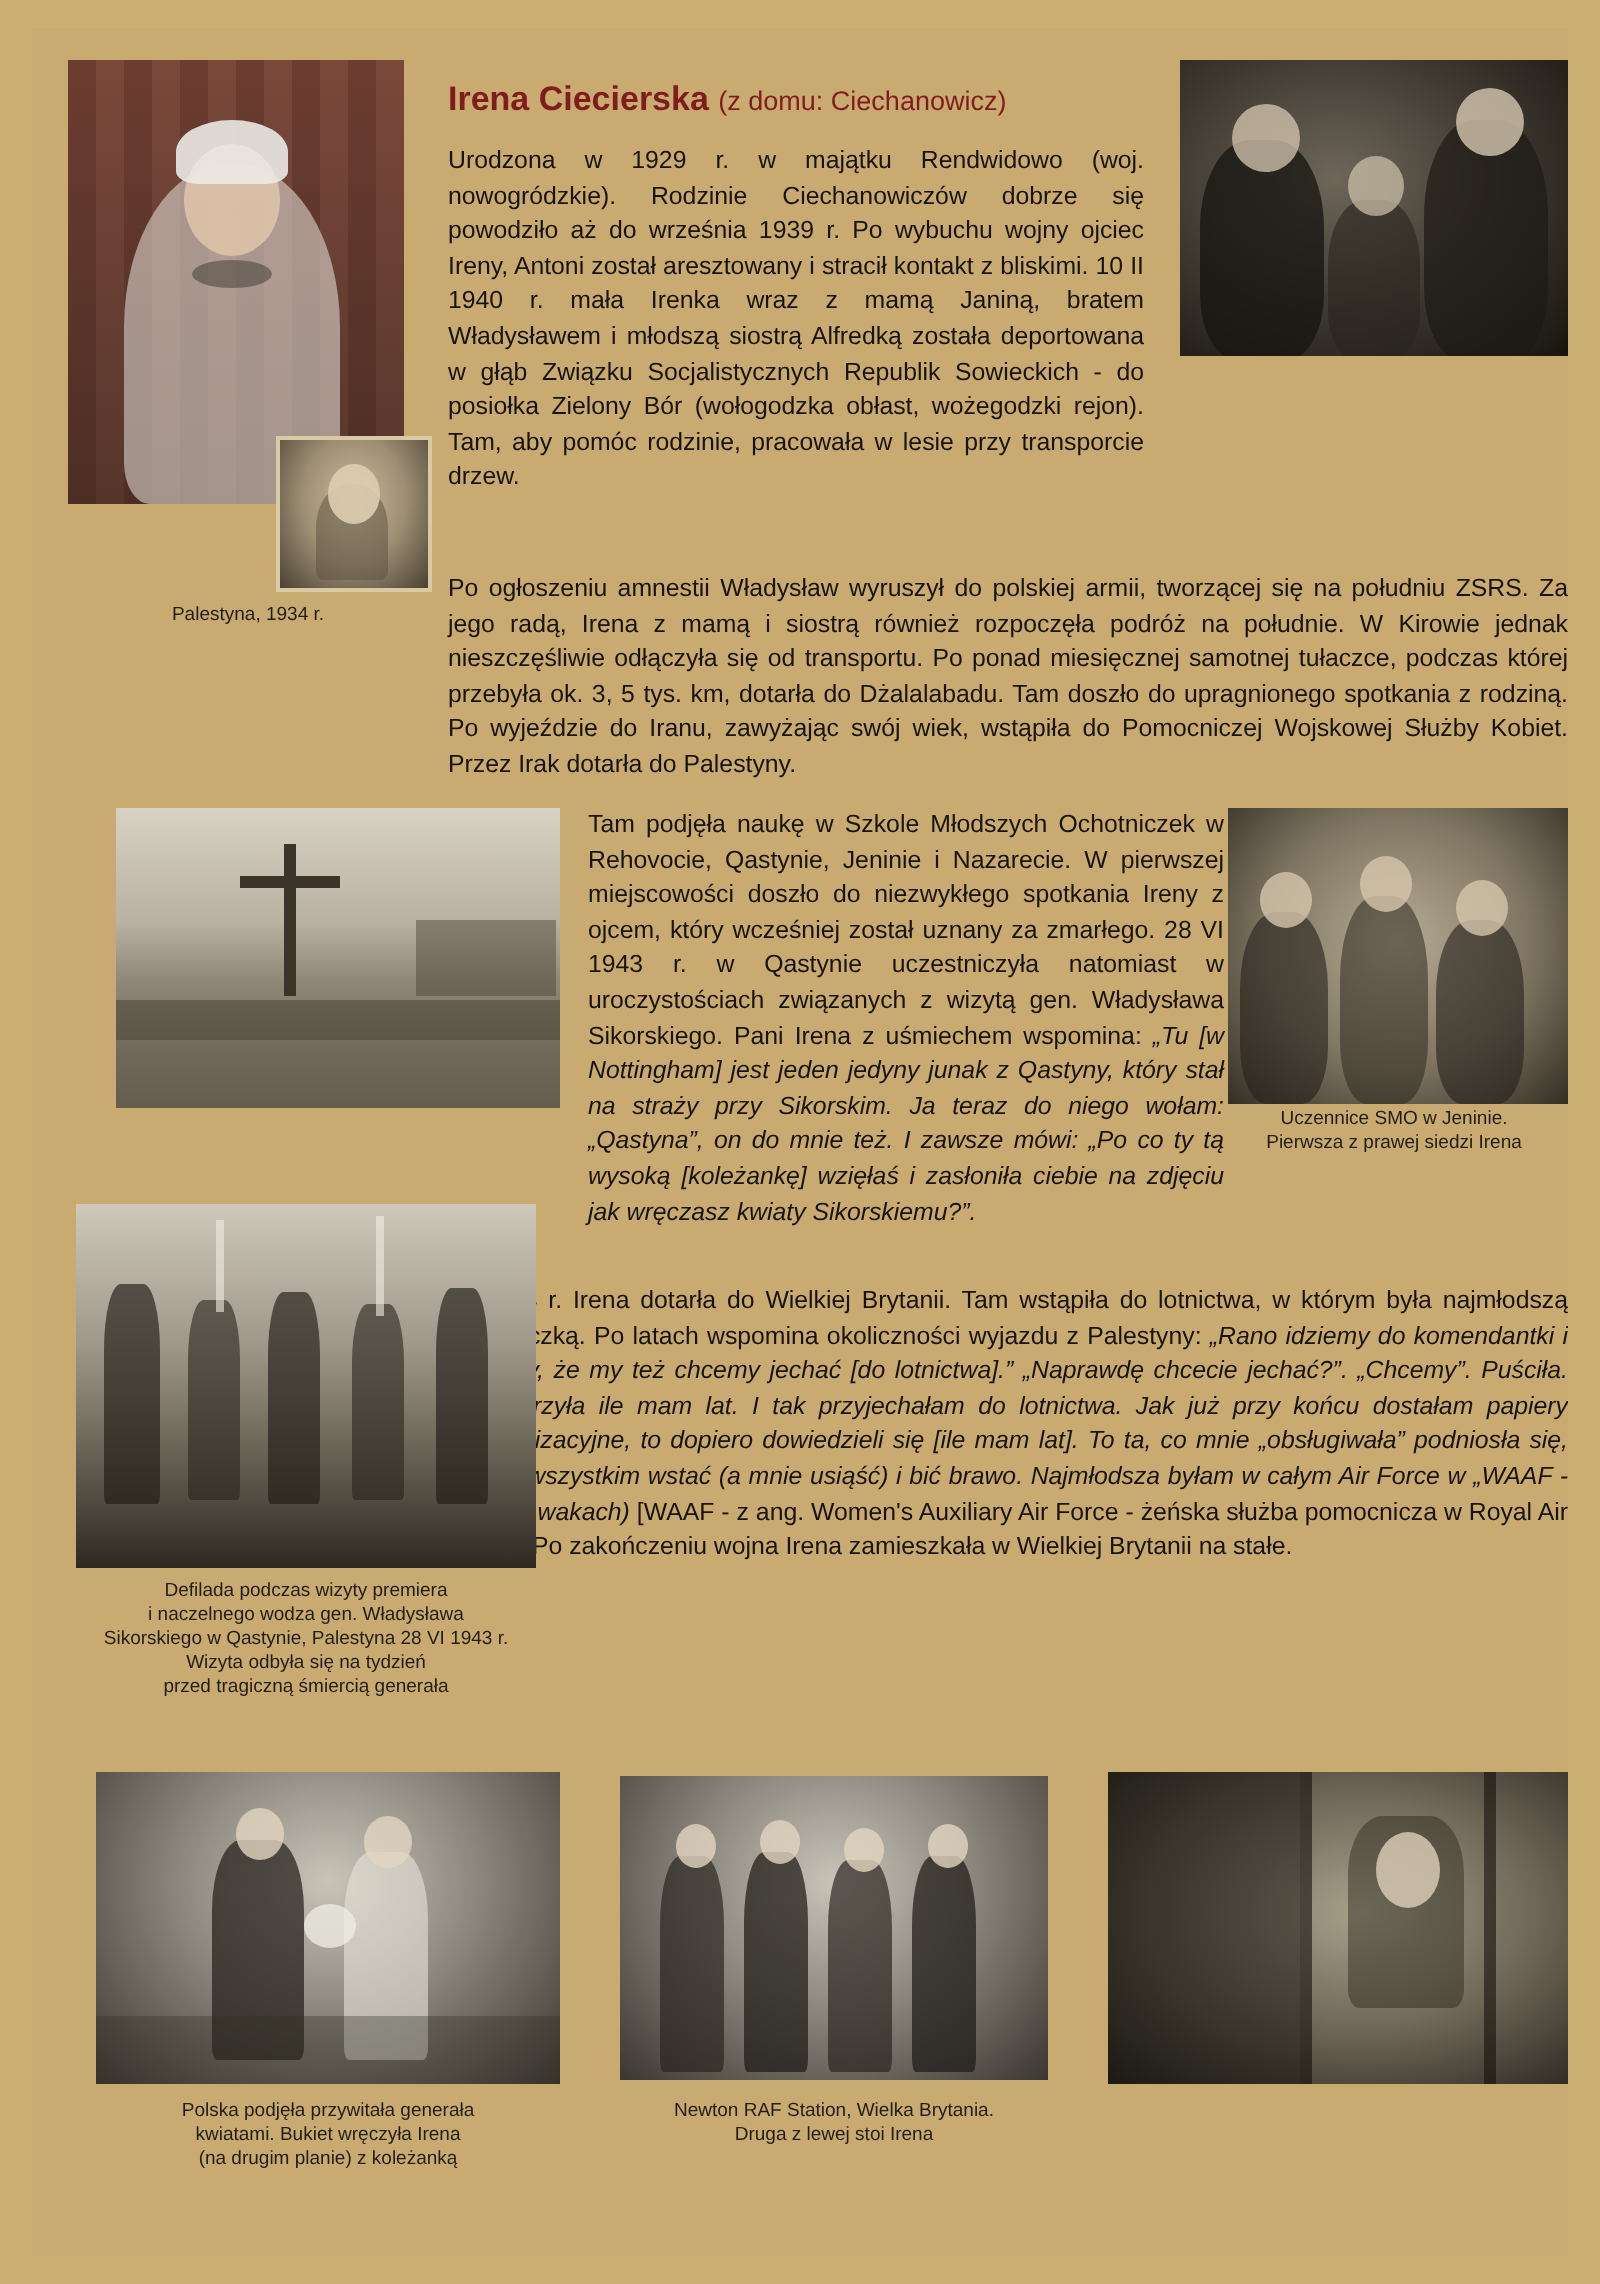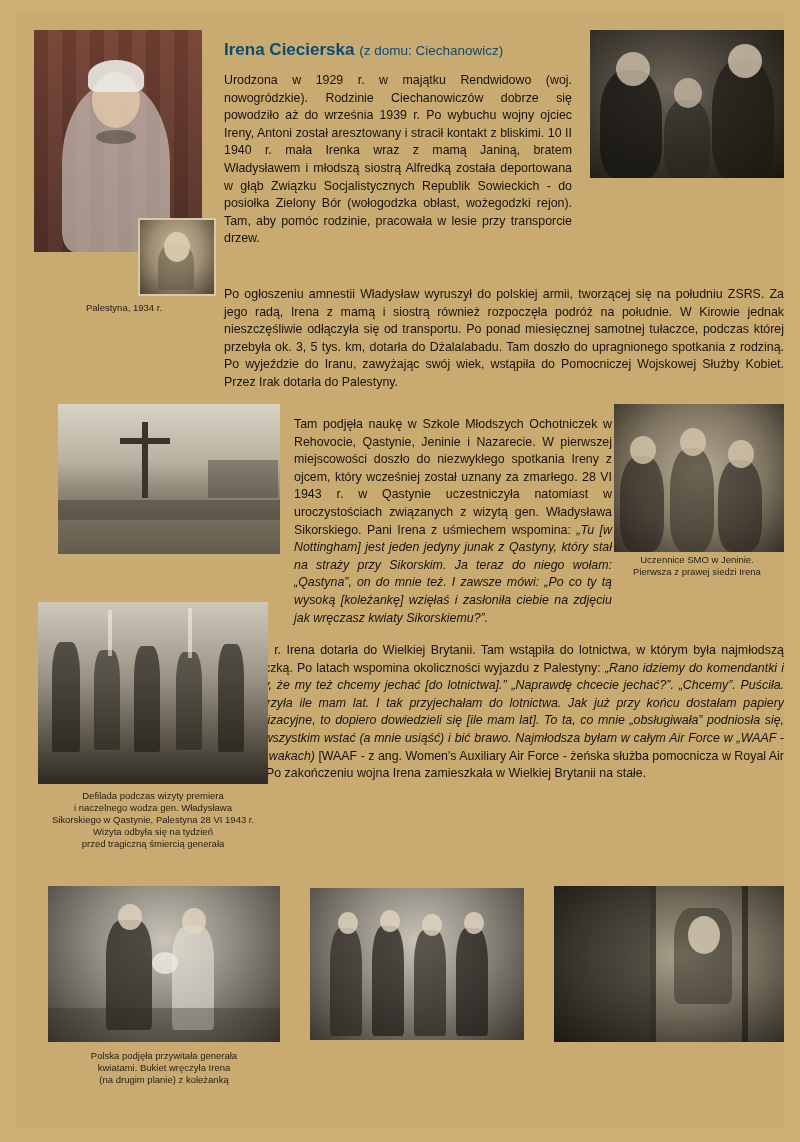--- a/index.html
+++ b/index.html
@@ -49,37 +49,37 @@
     font-family: "Liberation Sans", sans-serif;
   }
 
   
   .title {
     position: absolute;
     left: 208px;
     top: 26px;
     font-size: 17px;
     font-weight: bold;
-    color: #0c4a6e;
+    color: #7f1d1d;
   }
   .title .sub {
     font-size: 13.5px;
     font-weight: normal;
   }
   .para {
     position: absolute;
     font-size: 12.4px;
     line-height: 17.6px;
     color: #17130c;
     text-align: justify;
     font-family: "Liberation Sans", sans-serif;
   }
   .p1 { left: 208px; top: 58px; width: 348px; }
   .p2 { left: 208px; top: 272px; width: 560px; }
-  .p3 { left: 278px; top: 390px; width: 318px; margin-top: 12px; }
+  .p3 { left: 278px; top: 390px; width: 318px; }
   .p4 { left: 208px; top: 628px; width: 560px; }
 
   i.it { font-style: italic; }
 
   
   .grad-brick {
     background:
       linear-gradient(180deg, rgba(20,18,16,0.15), rgba(20,18,16,0.45)),
       repeating-linear-gradient(90deg, #7b4436 0px, #7b4436 14px, #8d5243 14px, #8d5243 28px),
       #7a4435;
@@ -230,20 +230,22 @@
         <div class="fig" style="left:20px; top:40px; width:32px; height:108px; background:rgba(40,36,29,0.68); border-radius:32% 32% 6% 6%;"></div>
         <div class="fig" style="left:28px; top:24px; width:20px; height:22px; background:rgba(226,214,192,0.8); border-radius:50%;"></div>
         <div class="fig" style="left:62px; top:38px; width:32px; height:110px; background:rgba(30,27,22,0.72); border-radius:32% 32% 6% 6%;"></div>
         <div class="fig" style="left:70px; top:22px; width:20px; height:22px; background:rgba(226,214,192,0.8); border-radius:50%;"></div>
         <div class="fig" style="left:104px; top:42px; width:32px; height:106px; background:rgba(40,36,29,0.68); border-radius:32% 32% 6% 6%;"></div>
         <div class="fig" style="left:112px; top:26px; width:20px; height:22px; background:rgba(226,214,192,0.8); border-radius:50%;"></div>
         <div class="fig" style="left:146px; top:40px; width:32px; height:108px; background:rgba(30,27,22,0.72); border-radius:32% 32% 6% 6%;"></div>
         <div class="fig" style="left:154px; top:24px; width:20px; height:22px; background:rgba(226,214,192,0.8); border-radius:50%;"></div>
       </div>
     </div>
+    <div class="cap" style="left:288px; top:1036px; width:226px; white-space:pre-line;">Newton RAF Station, Wielka Brytania.
+Druga z lewej stoi Irena</div>
 
     <div class="photo grad-cockpit" style="left:538px; top:872px; width:230px; height:156px;">
       <div class="inner">
         <div class="fig" style="left:120px; top:22px; width:58px; height:96px; background:rgba(50,45,36,0.5); border-radius:30% 30% 10% 10%;"></div>
         <div class="fig" style="left:134px; top:30px; width:32px; height:38px; background:rgba(226,212,188,0.78); border-radius:50%;"></div>
         <div class="fig" style="left:0px; top:0px; width:96px; height:156px; background:rgba(20,18,14,0.5); border-radius:0;"></div>
         <div class="cross" style="left:96px; top:0px; width:6px; height:156px; background:rgba(20,18,14,0.6);"></div>
         <div class="cross" style="left:188px; top:0px; width:6px; height:156px; background:rgba(20,18,14,0.6);"></div>
       </div>
     </div>

